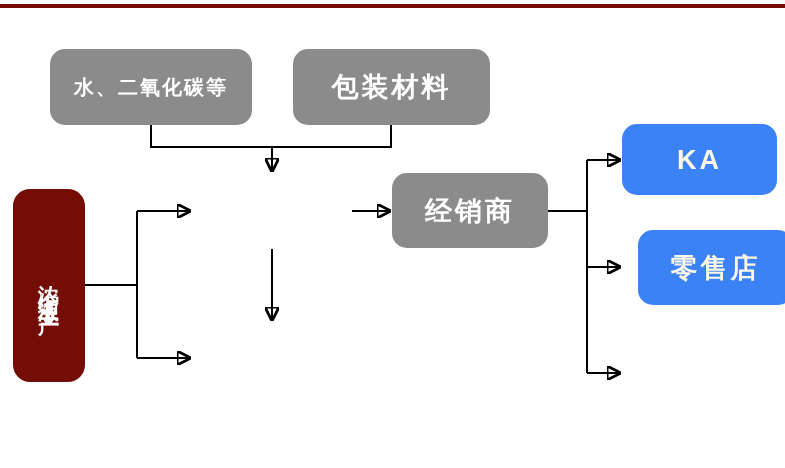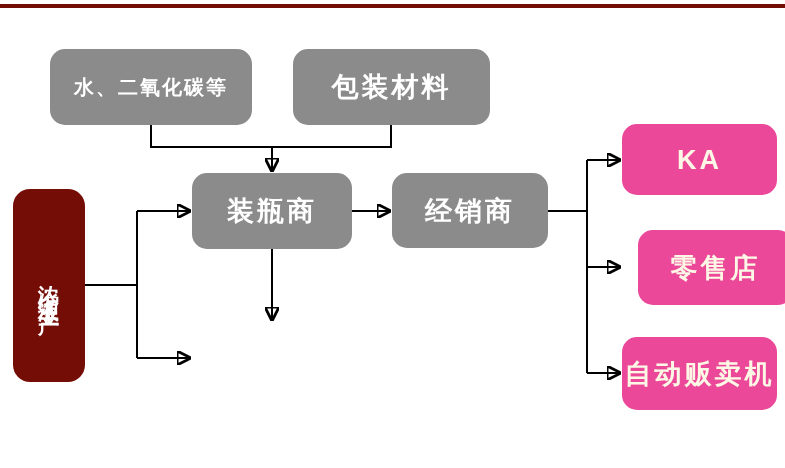--- a/index.html
+++ b/index.html
@@ -44,21 +44,21 @@
     flex-direction: column;
     align-items: center;
     justify-content: center;
     box-sizing: border-box;
     text-align: center;
     color: #ffffff;
     font-weight: bold;
     border-radius: 15px;
   }
   .node.gray  { background: #8b8b8b; }
-  .node.gold  { background: #ec4899; color: #fdf8e6; }
+  .node.gold  { background: #3b82f6; color: #fdf8e6; }
   .node.maroon { background: #750d07; border-radius: 17px; }
 
   .node .line {
     display: block;
     font-size: 20px;
     line-height: 28px;
     letter-spacing: 2px;
     white-space: nowrap;
   }
   .node .big {
@@ -124,34 +124,28 @@
   </div>
 
   <div id="n-raw" class="node gray">
     <span class="line">水、二氧化碳等</span>
   </div>
 
   <div id="n-packaging" class="node gray">
     <span class="line big">包装材料</span>
   </div>
 
-  <div id="n-bottler" class="node gray">
-    <span class="line big">装瓶商</span>
-  </div>
 
   <div id="n-distrib" class="node gray">
     <span class="line big">经销商</span>
   </div>
 
 
   <div id="n-ka" class="node gold">
     <span class="line big">KA</span>
   </div>
 
   <div id="n-retail" class="node gold">
     <span class="line big">零售店</span>
   </div>
 
-  <div id="n-vending" class="node gold">
-    <span class="line big">自动贩卖机</span>
-  </div>
 
 </div>
 
 </body></html>

